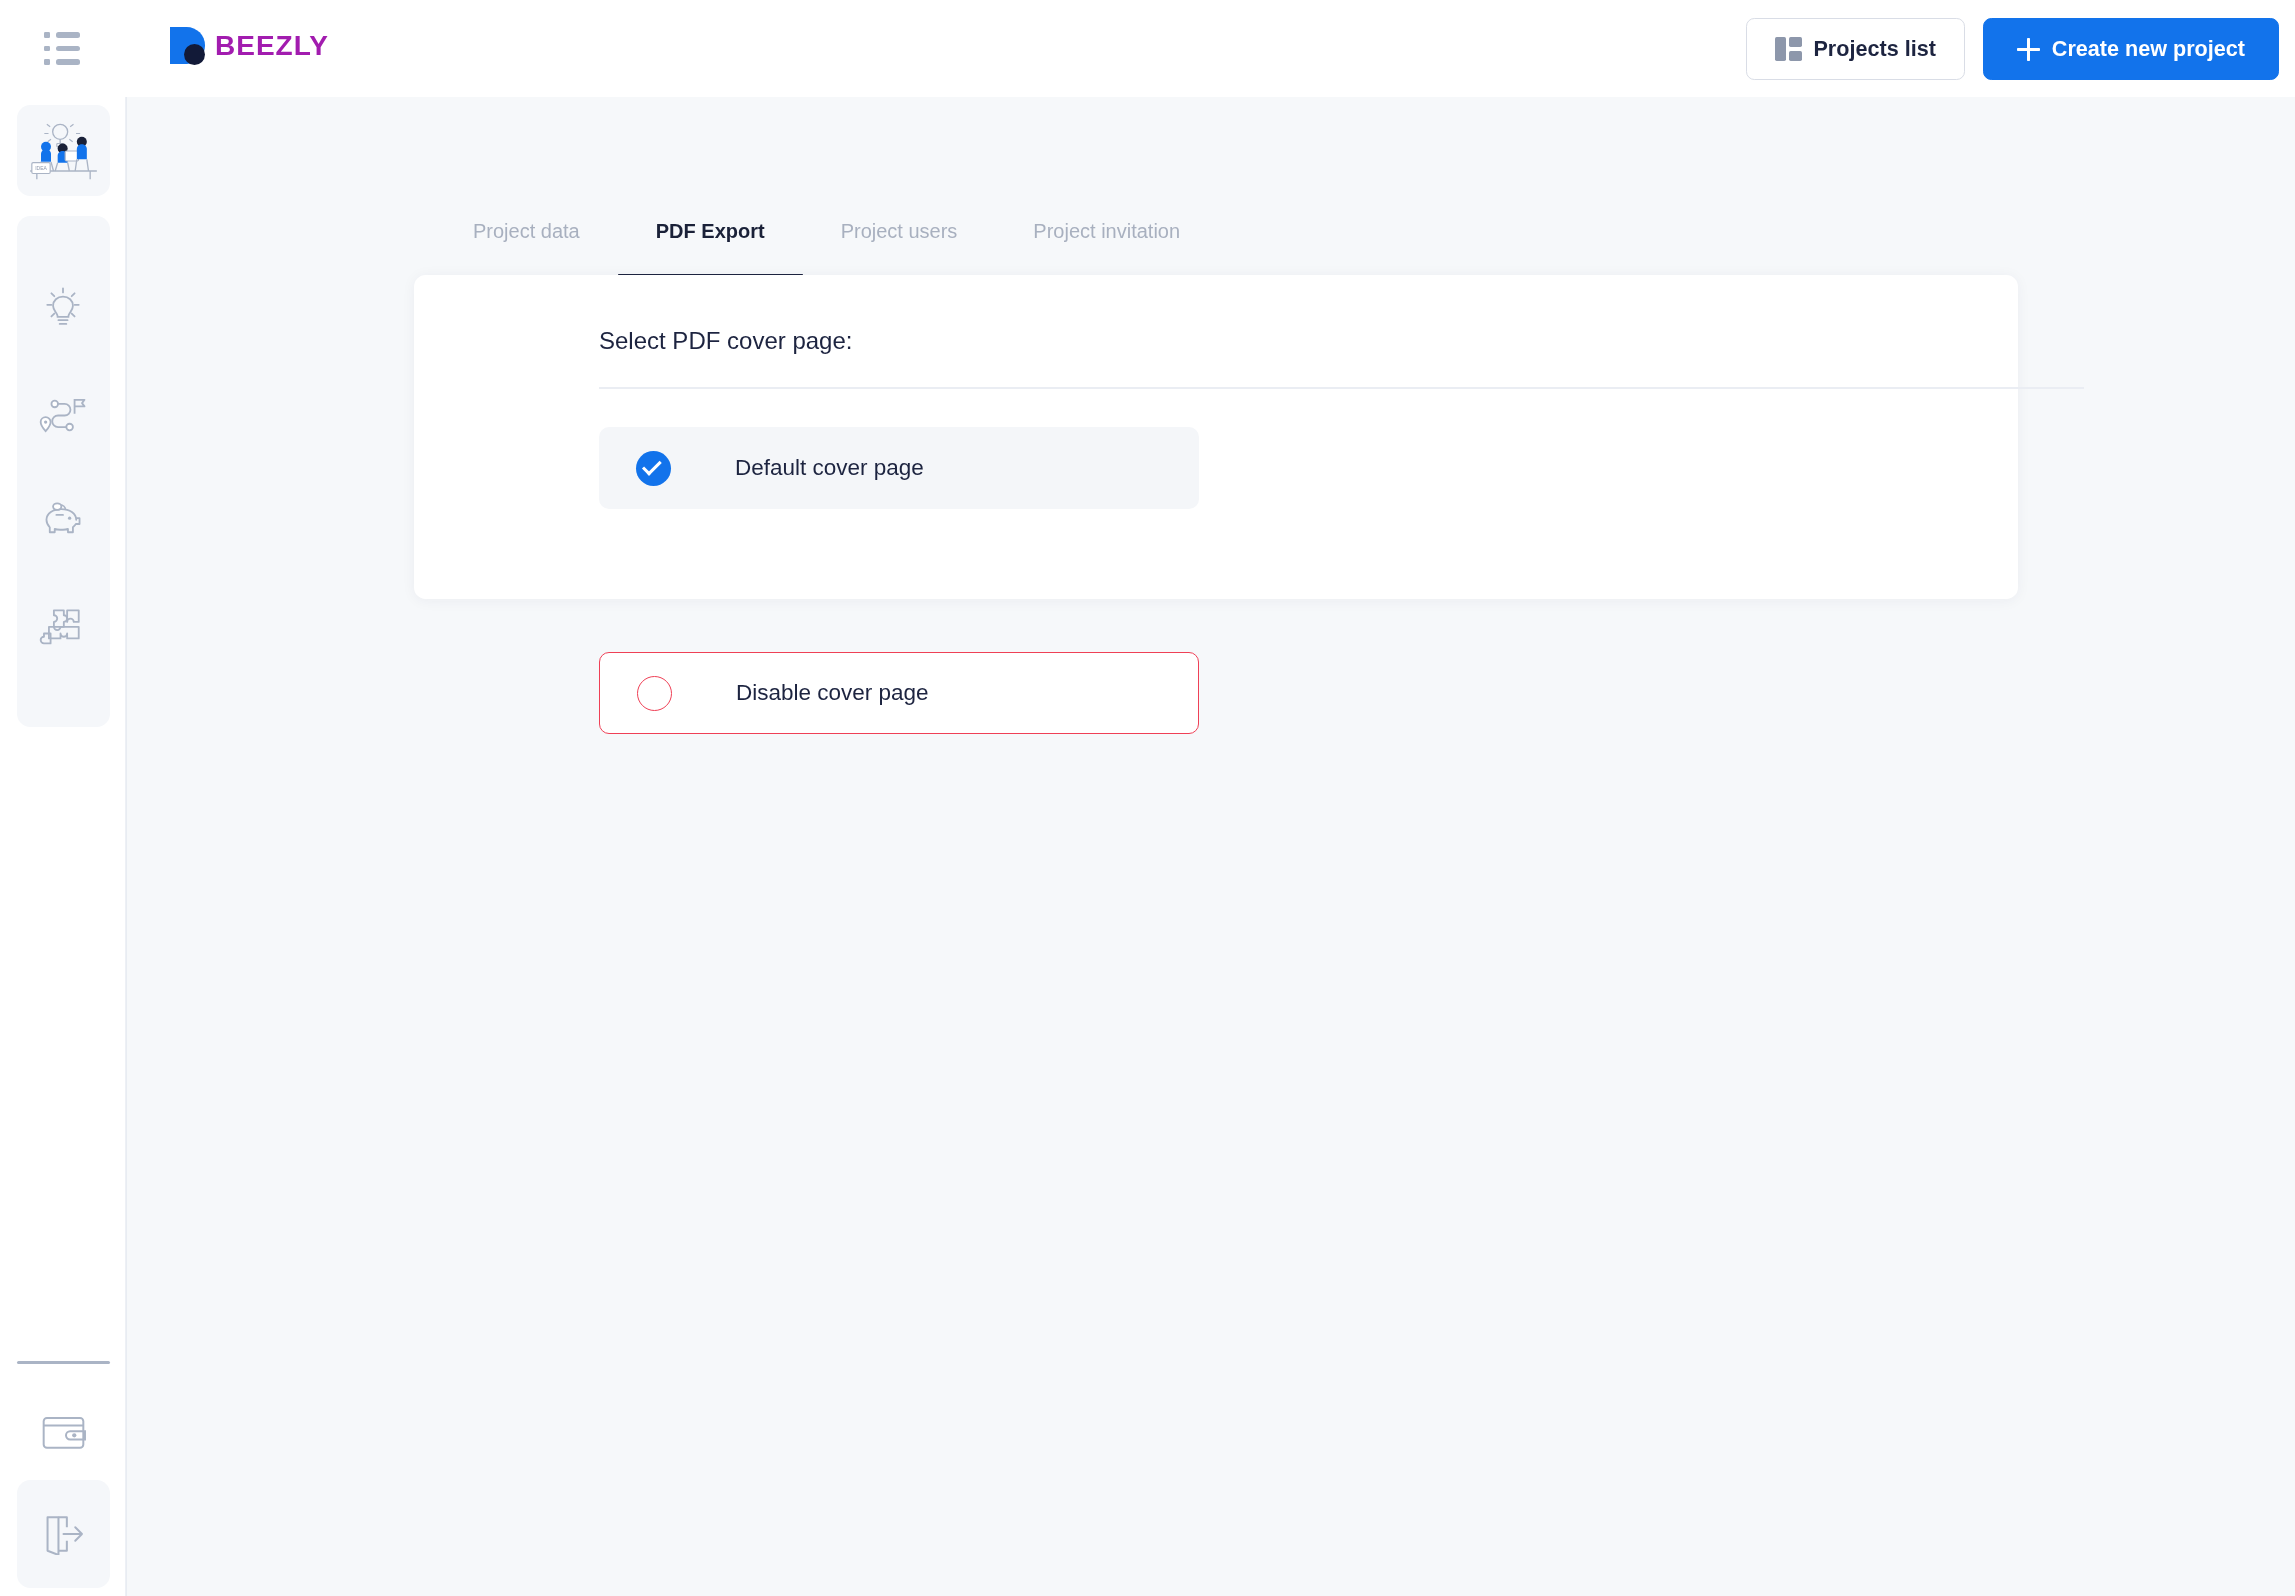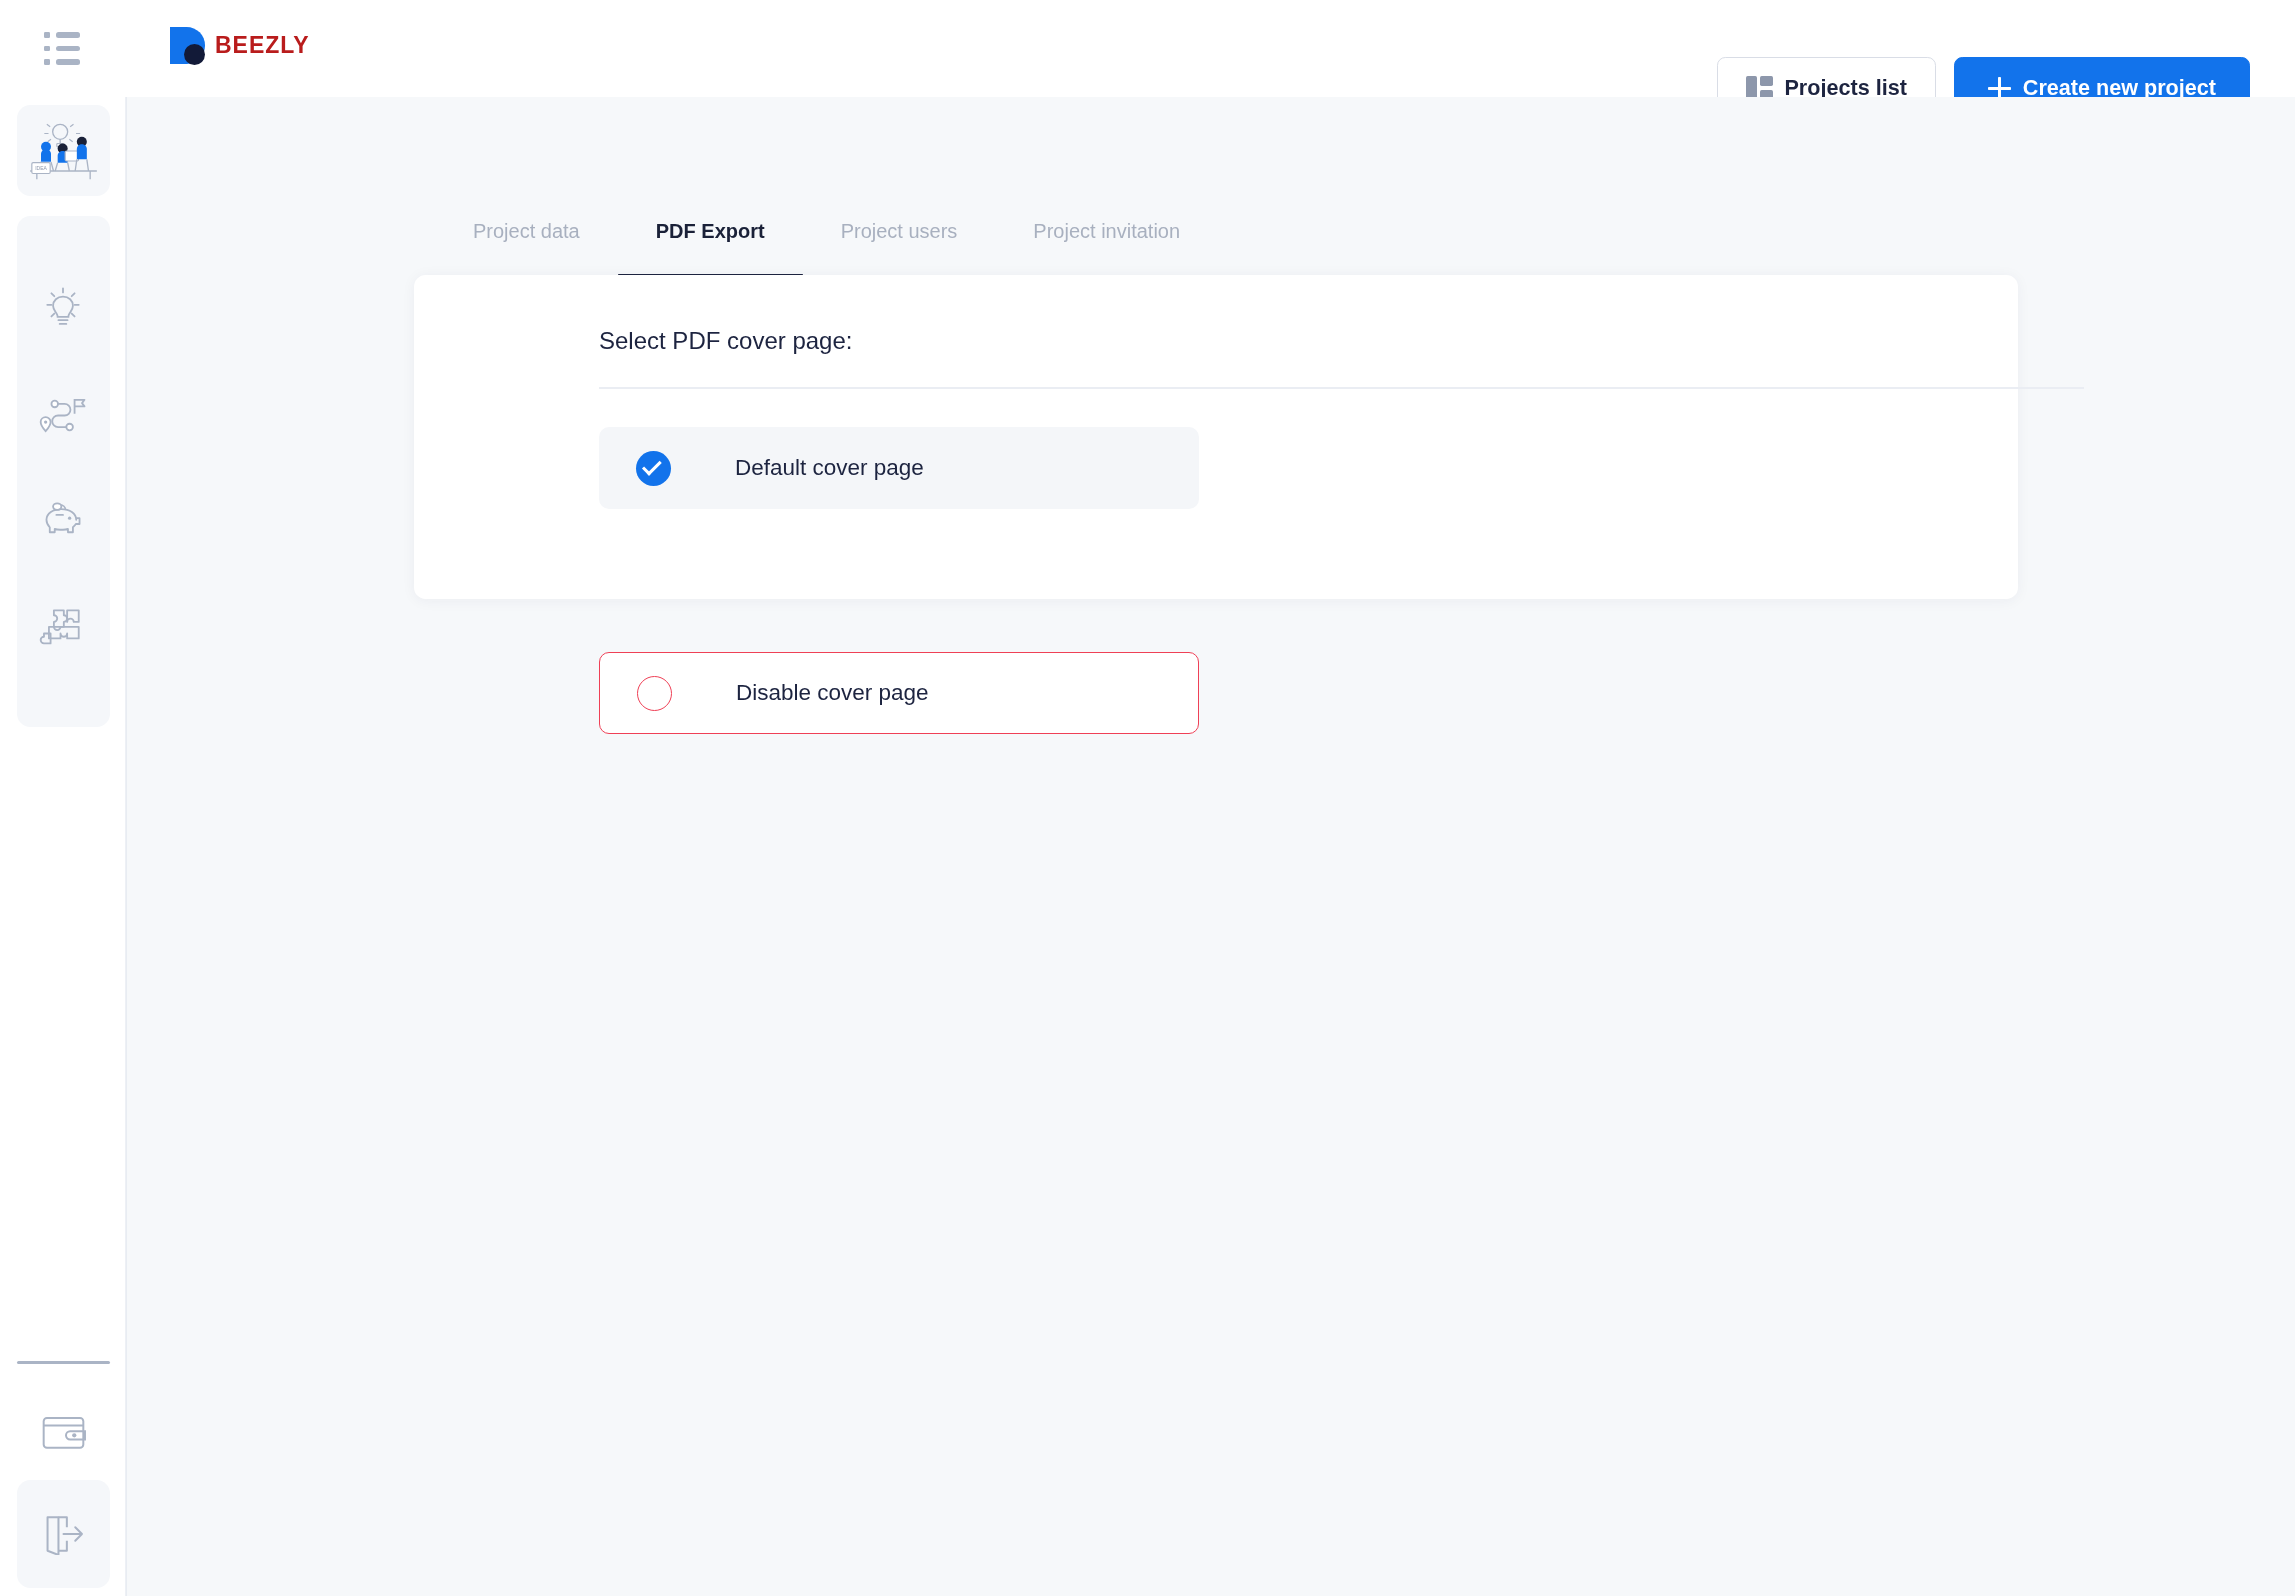--- a/index.html
+++ b/index.html
@@ -36,27 +36,27 @@
     position: absolute; left: 0; top: 0; width: 35px; height: 37px;
     background: #1273eb;
     border-radius: 0 18.3px 18.3px 0;
   }
   .brand-mark .dot {
     position: absolute; left: 14px; top: 16.6px;
     width: 21px; height: 21px; border-radius: 50%;
     background: #121a38;
   }
   .brand-text {
-    font-size: 23px; font-weight: 700; letter-spacing: 1px;
-    color: #b91c1c;
+    font-size: 28px; font-weight: 700; letter-spacing: 1px;
+    color: #a21caf;
   }
 
   .topbar-actions {
-    position: absolute; right: 45px; top: 18.3px;
-    display: flex; align-items: center; gap: 18.3px; margin-top: 39px;
+    position: absolute; right: 16px; top: 18.3px;
+    display: flex; align-items: center; gap: 18.3px;
   }
   .btn {
     display: flex; align-items: center; gap: 11.6px;
     height: 62px; border-radius: 8.3px;
     font-size: 21.6px; font-weight: 600;
     cursor: pointer; white-space: nowrap;
   }
   .btn-outline {
     padding: 0 28px;
     background: #ffffff;

